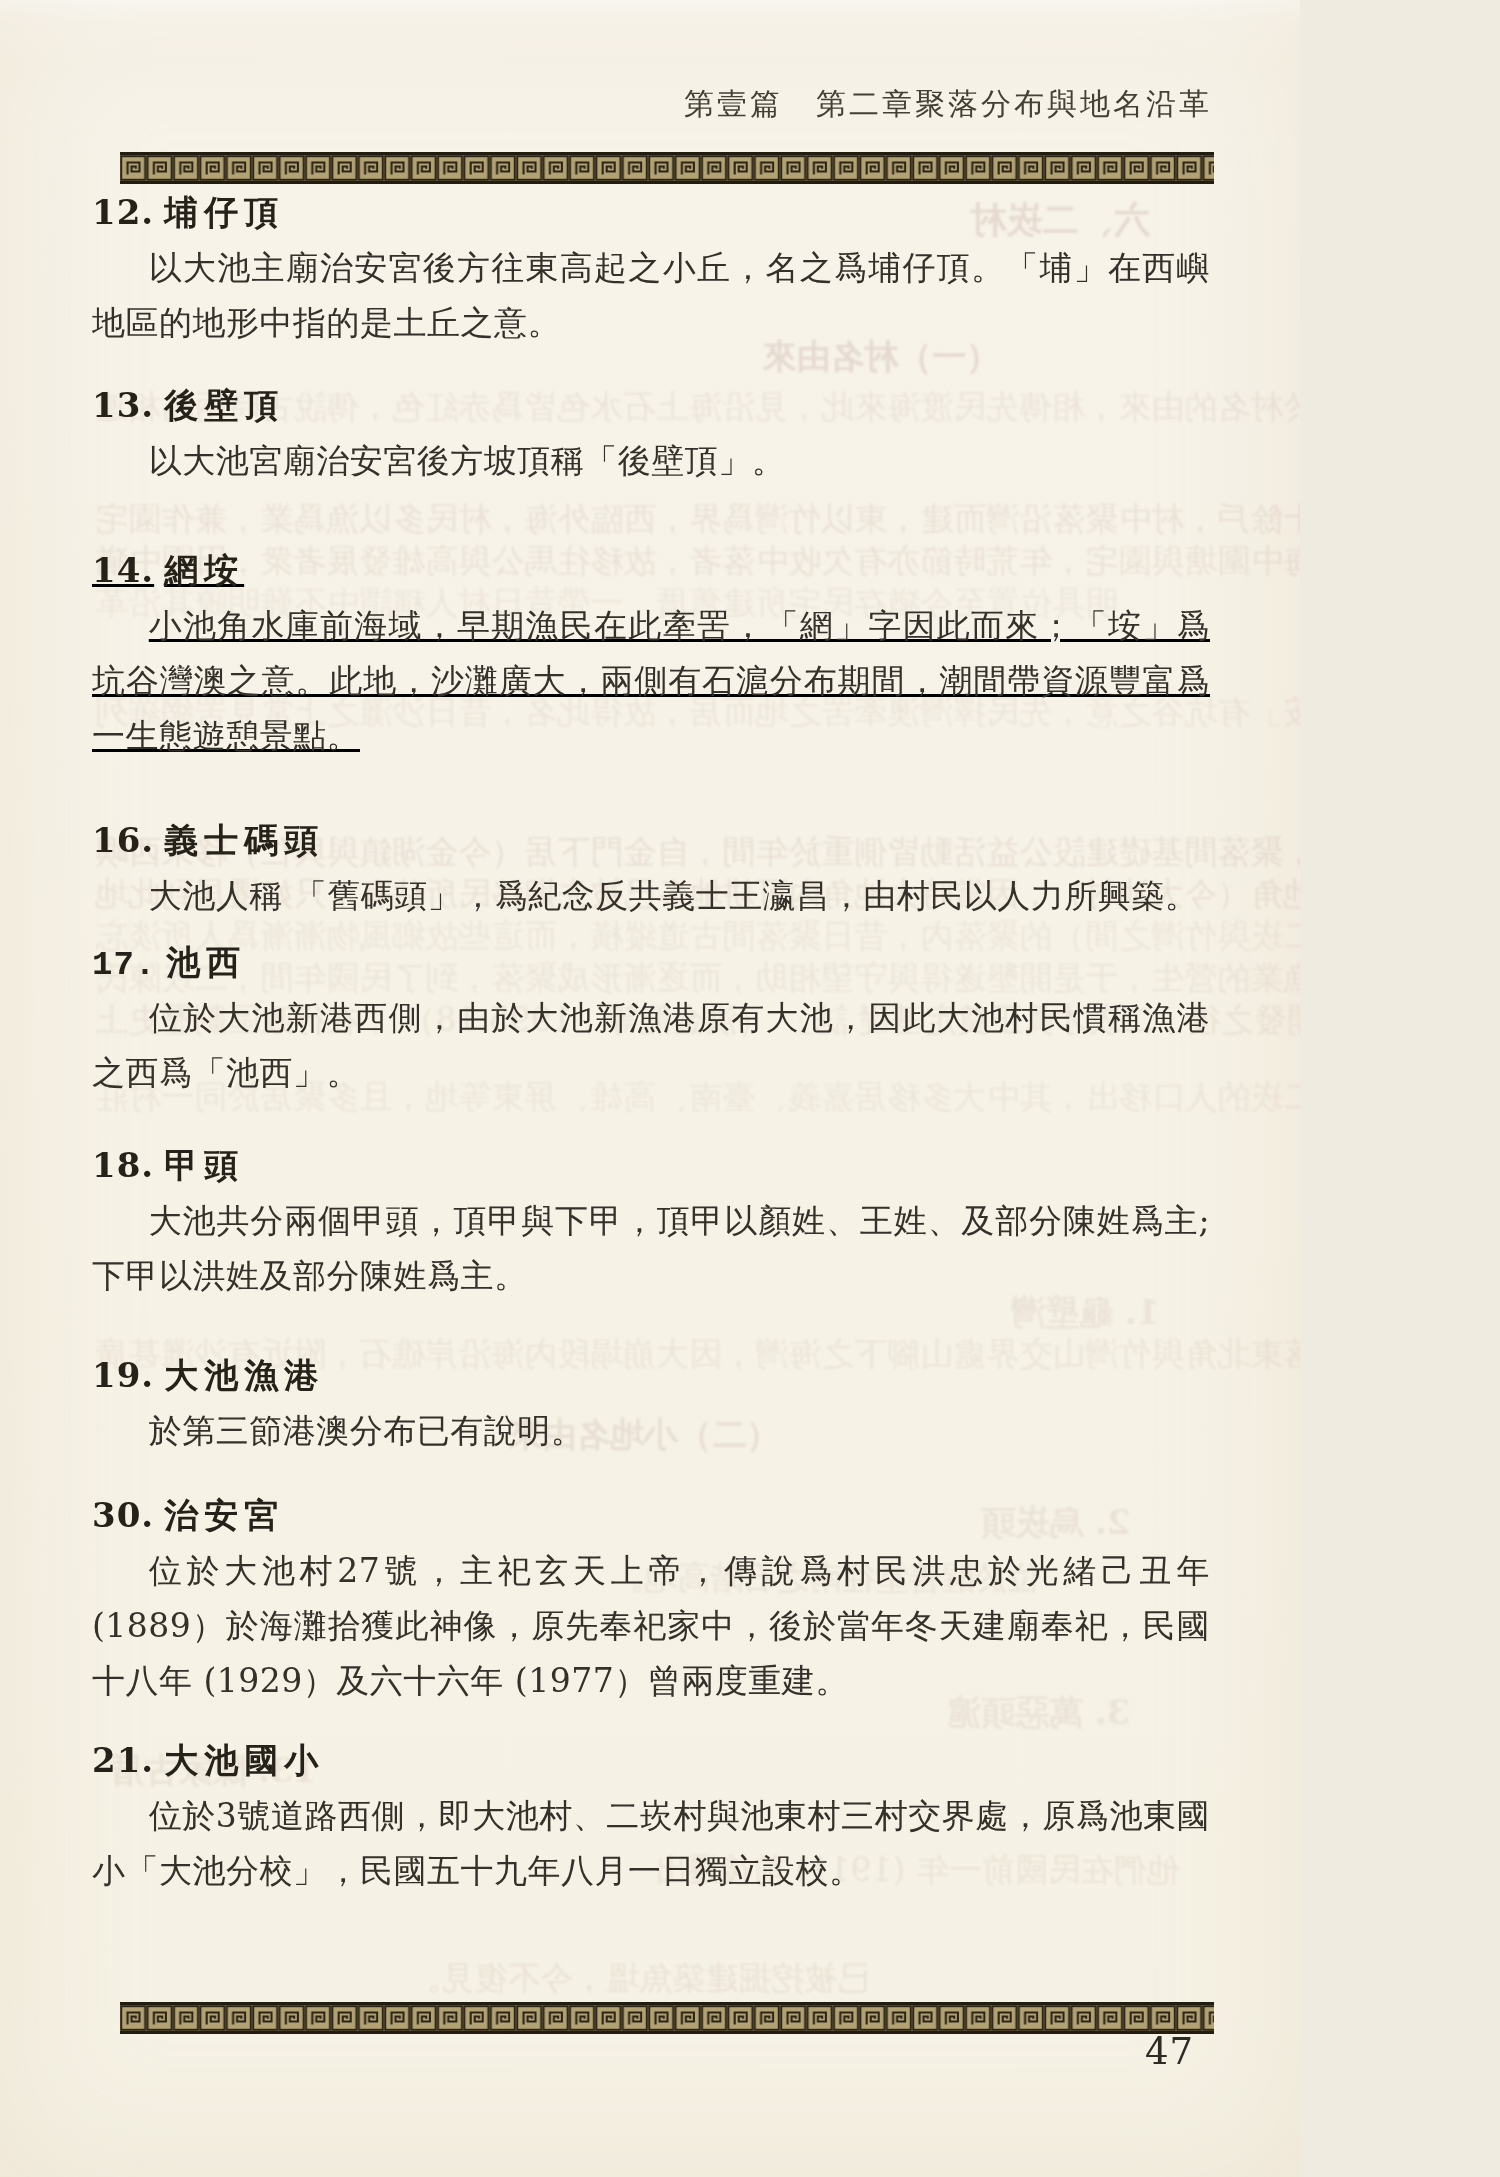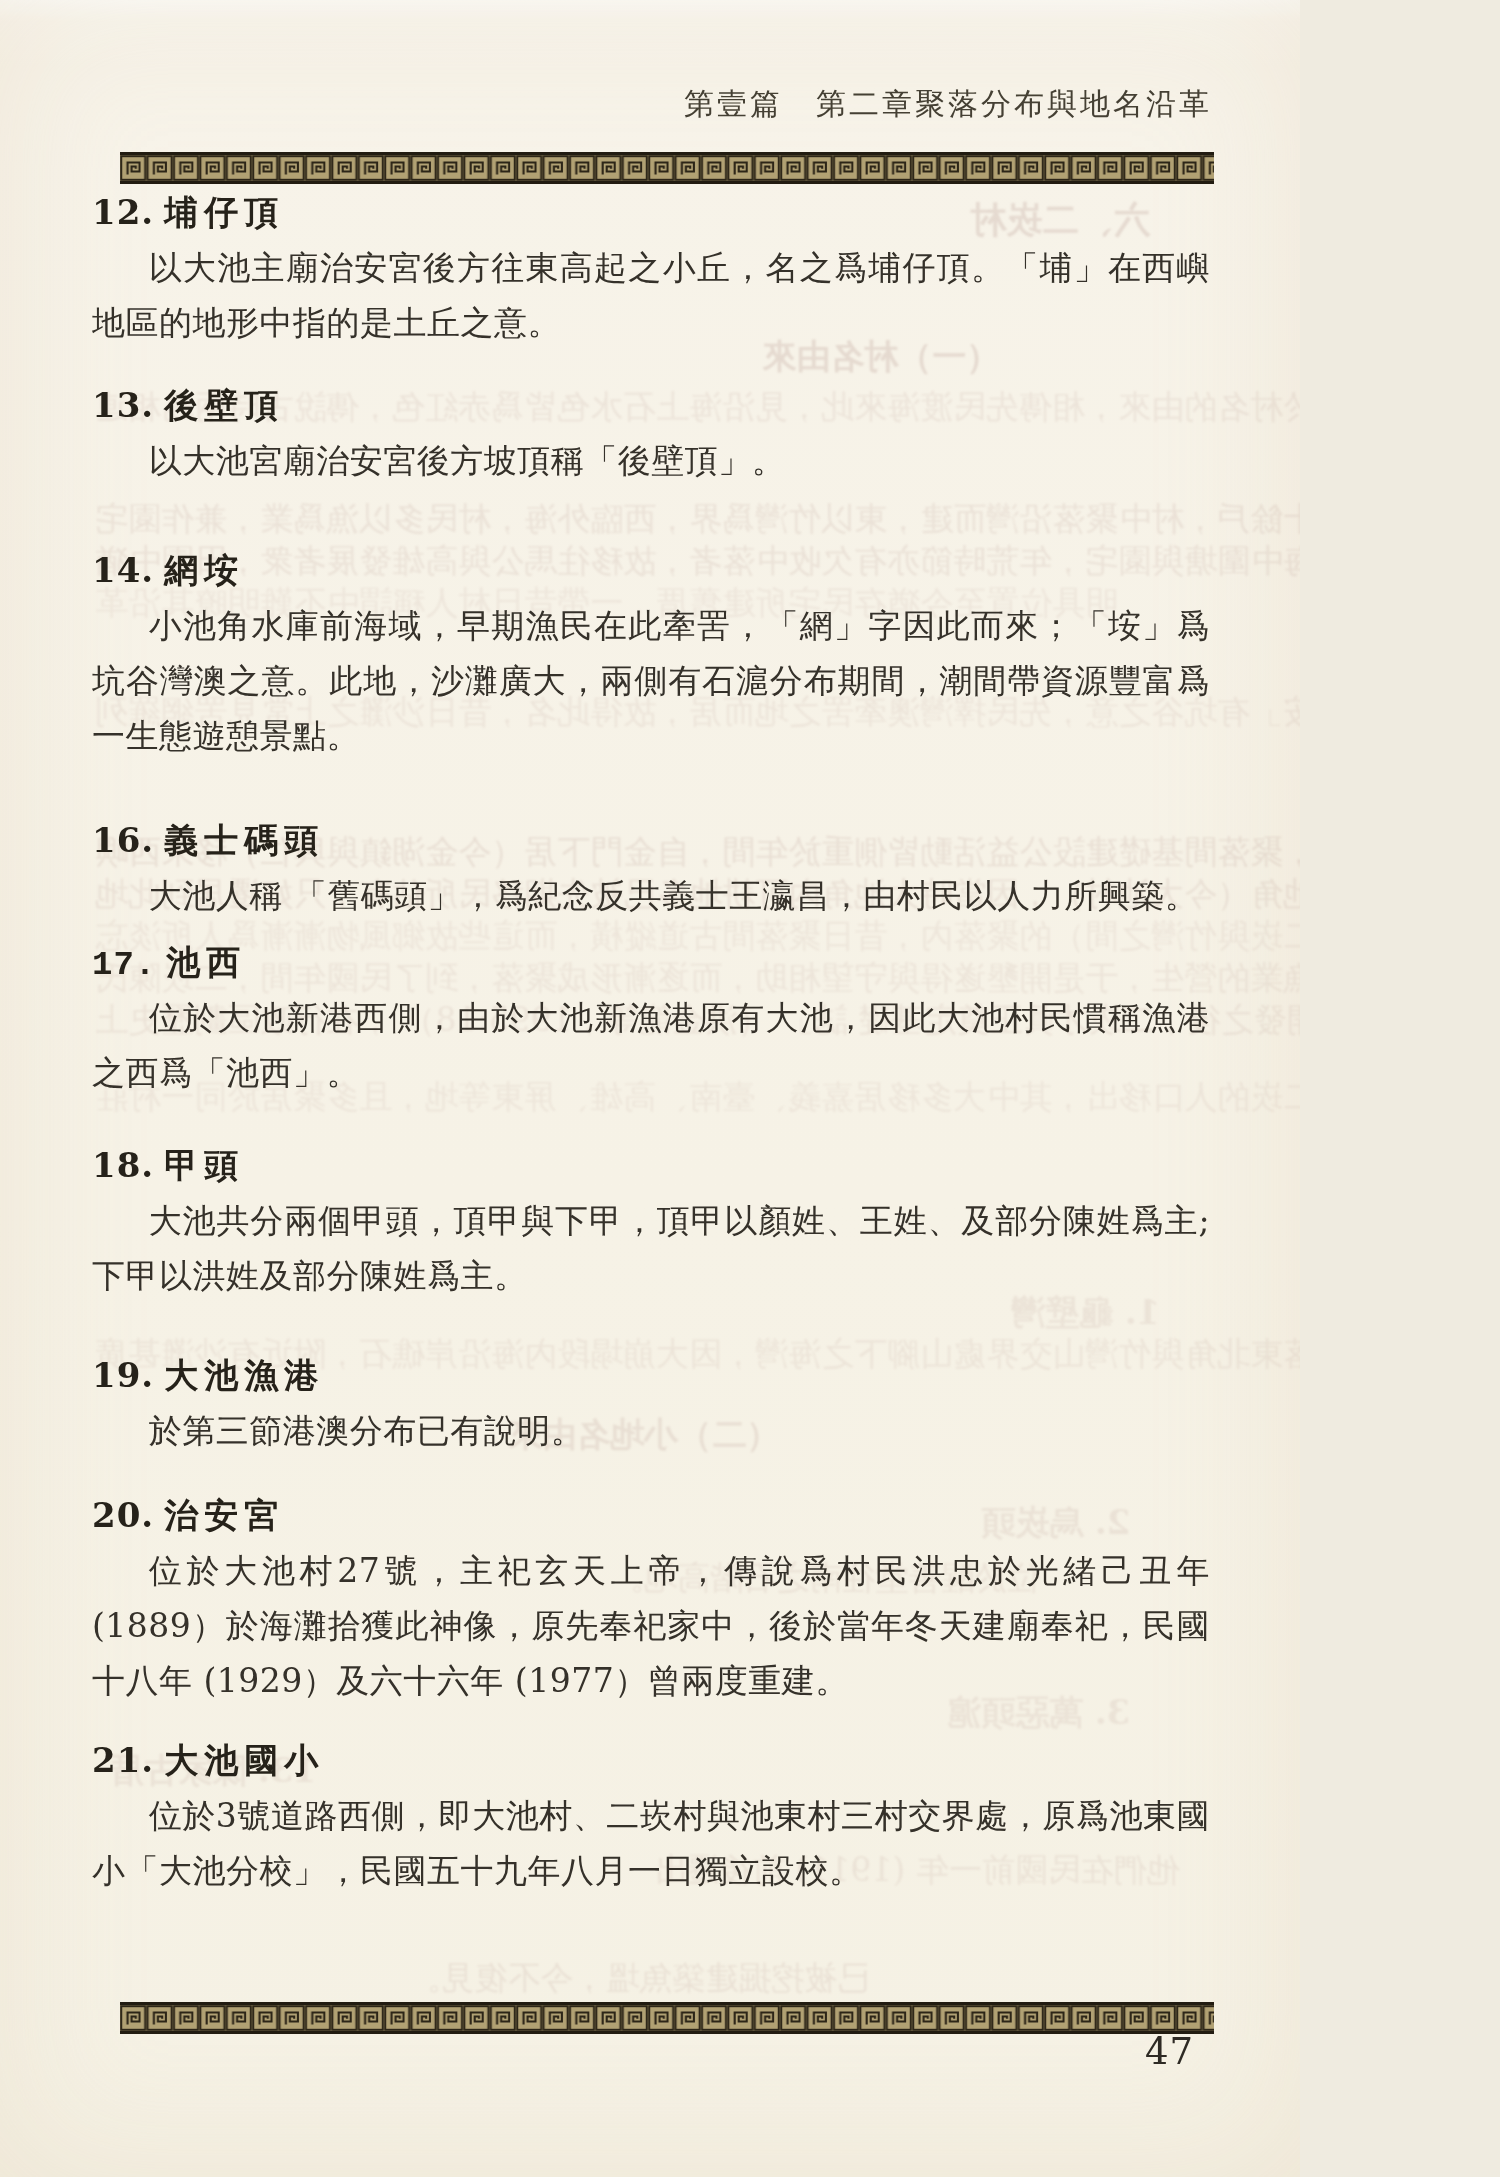--- a/index.html
+++ b/index.html
@@ -38,21 +38,21 @@
   }
   .sec-num{margin-right:10px;letter-spacing:1px;}
   .sec-title{letter-spacing:6px;}
   .para{
     margin:0;font-size:33px;line-height:55px;color:#35312a;
     text-indent:1.72em;text-align:justify;letter-spacing:0.5px;
   }
   
   .section:nth-of-type(1){margin-bottom:26px;}
   .section:nth-of-type(2){margin-bottom:55px;margin-top:28px;}
-  .section:nth-of-type(3){margin-bottom:50px;}
+  .section:nth-of-type(3){margin-bottom:50px;text-decoration:underline;}
   .section:nth-of-type(4){margin-bottom:15px;}
   .section:nth-of-type(5){margin-bottom:35px;font-family:Liberation Mono, monospace;}
   .section:nth-of-type(6){margin-bottom:45px;}
   .section:nth-of-type(7){margin-bottom:30px;}
   .section:nth-of-type(8){margin-bottom:25px;margin-top:20px;}
   .section:nth-of-type(9){margin-bottom:30px;}
   .section:nth-of-type(10){margin-bottom:0;}
   
   .page-num{
     position:absolute;top:2030px;right:106px;
@@ -165,21 +165,21 @@
       <h3 class="sec-head"><span class="sec-num">18.</span><span class="sec-title">甲頭</span></h3>
       <p class="para">大池共分兩個甲頭，頂甲與下甲，頂甲以顏姓、王姓、及部分陳姓爲主;下甲以洪姓及部分陳姓爲主。</p>
     </div>
 
     <div class="section">
       <h3 class="sec-head"><span class="sec-num">19.</span><span class="sec-title">大池漁港</span></h3>
       <p class="para">於第三節港澳分布已有說明。</p>
     </div>
 
     <div class="section">
-      <h3 class="sec-head"><span class="sec-num">20.</span><span class="sec-title">治安宮</span></h3>
+      <h3 class="sec-head"><span class="sec-num">30.</span><span class="sec-title">治安宮</span></h3>
       <p class="para">位於大池村27號，主祀玄天上帝，傳說爲村民洪忠於光緒己丑年(1889）於海灘拾獲此神像，原先奉祀家中，後於當年冬天建廟奉祀，民國十八年 (1929）及六十六年 (1977）曾兩度重建。</p>
     </div>
 
     <div class="section">
       <h3 class="sec-head"><span class="sec-num">21.</span><span class="sec-title">大池國小</span></h3>
       <p class="para">位於3號道路西側，即大池村、二崁村與池東村三村交界處，原爲池東國小「大池分校」，民國五十九年八月一日獨立設校。</p>
     </div>
 
   </div>
 

